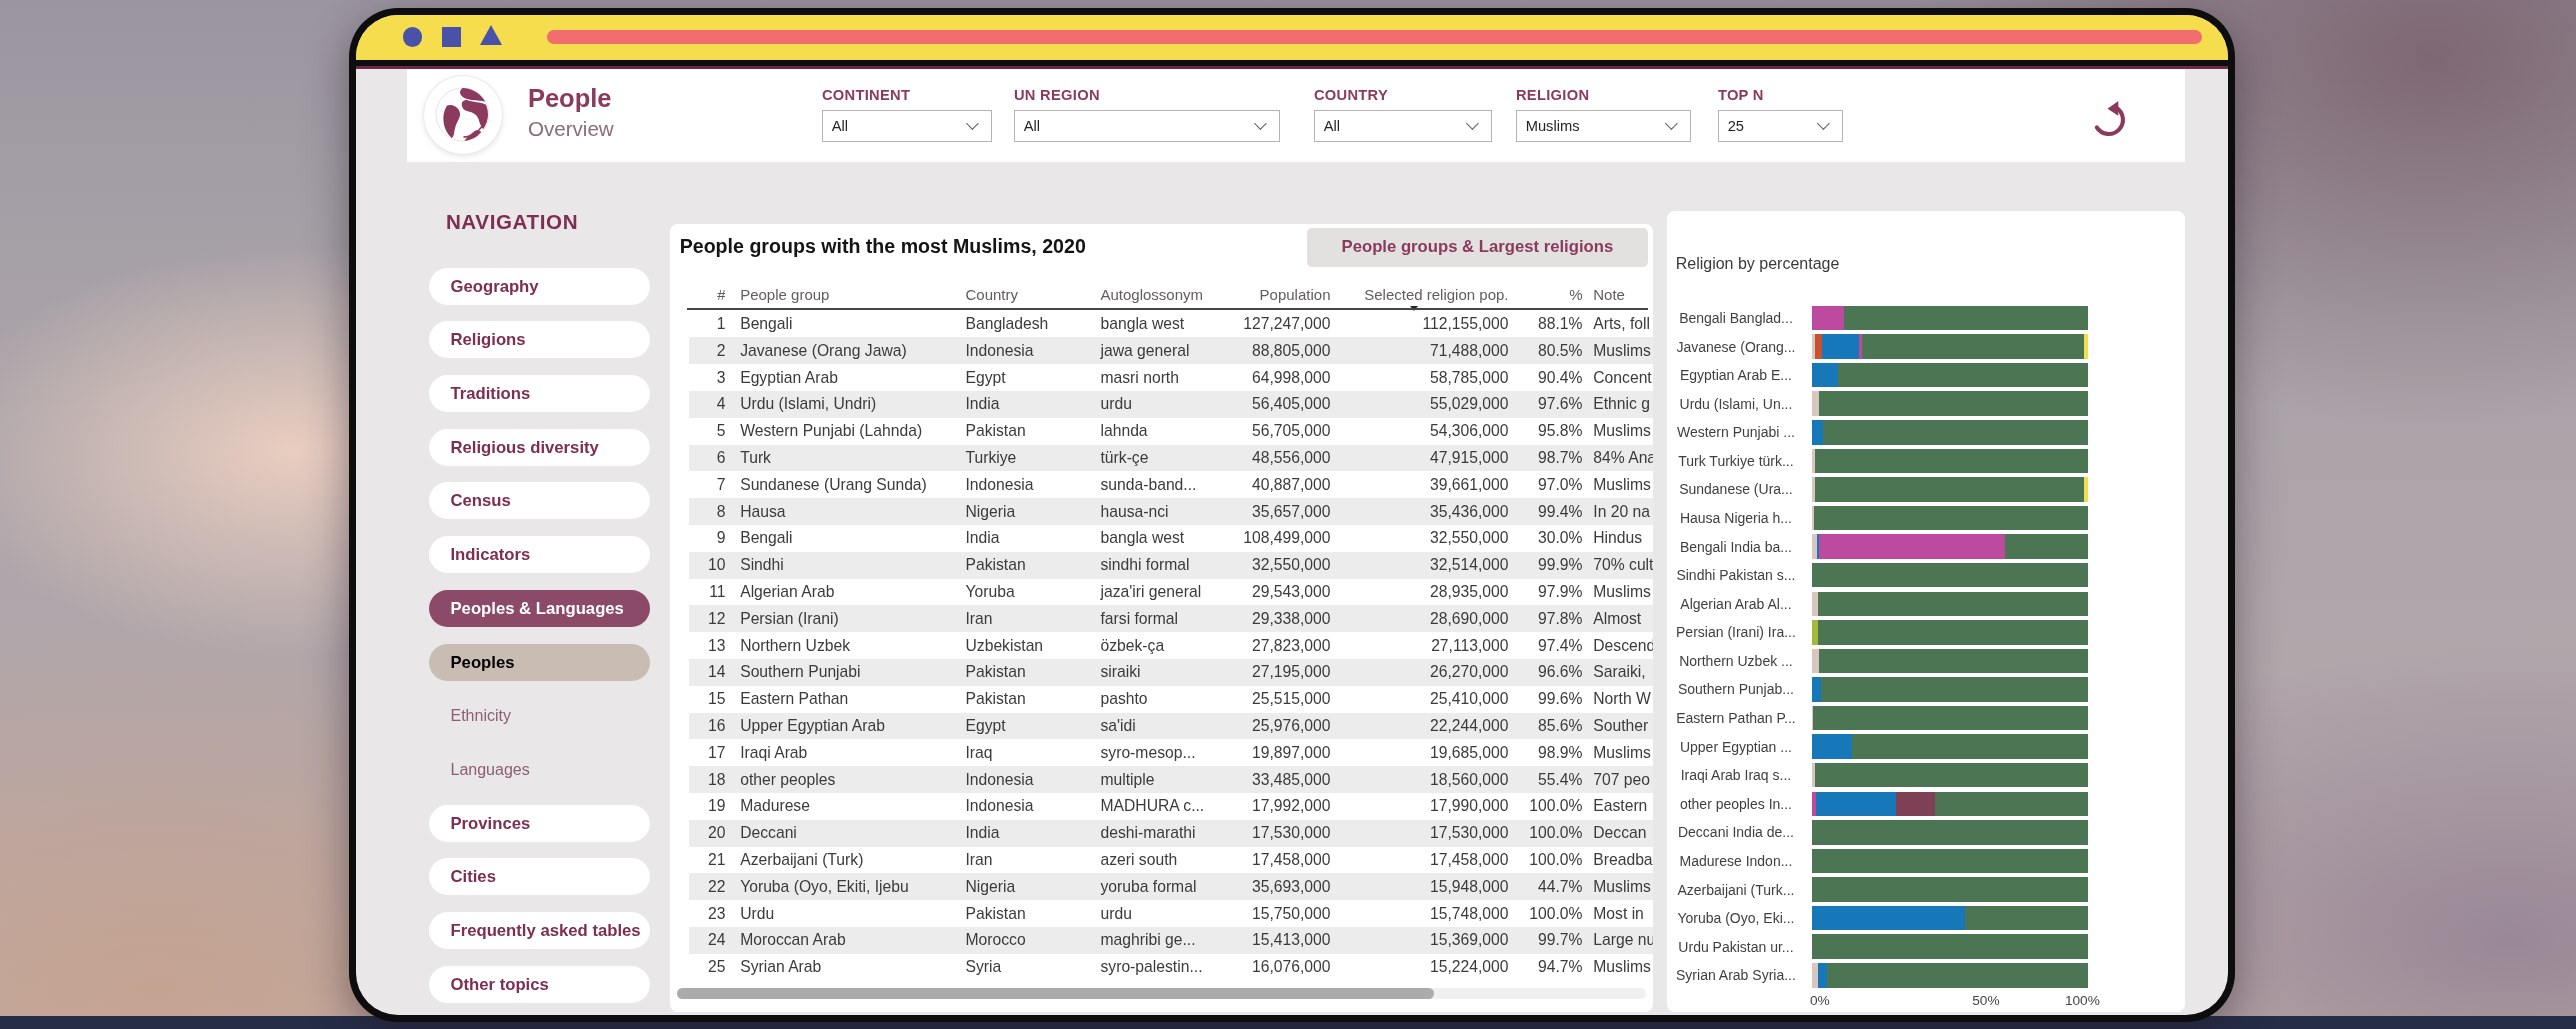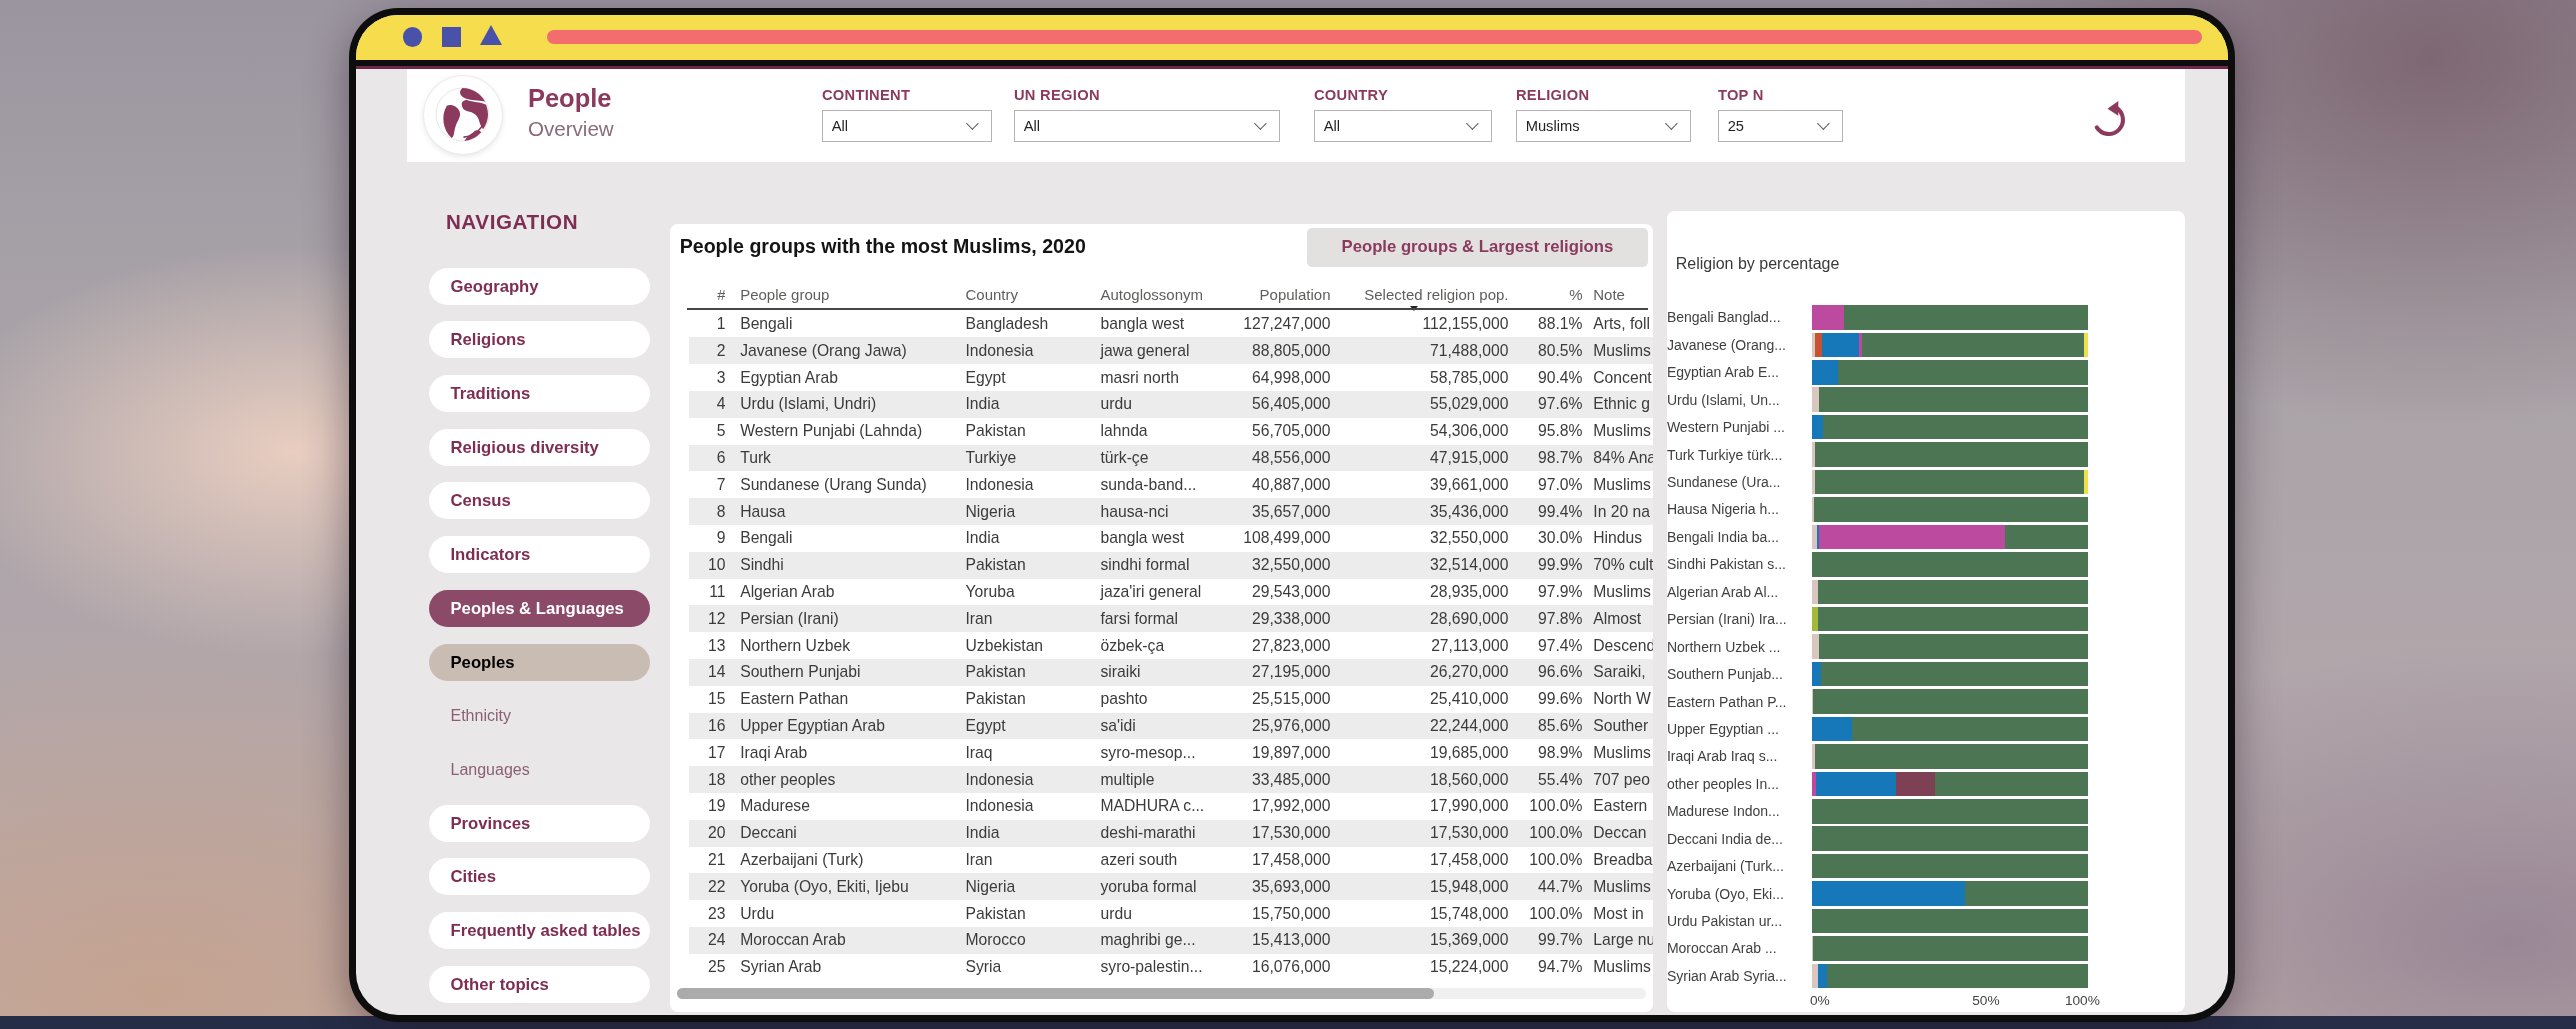--- a/index.html
+++ b/index.html
@@ -93,21 +93,21 @@
   .hscroll-thumb { position:absolute; left:0; top:0; width:757px; height:11.8px; border-radius:5.9px;
                    background:#ABABAB; cursor:pointer; }
 
   
   .chart-card { left:1311px; top:196px; width:518px; height:801px; background:#fff;
                 border-radius:7.8px; overflow:hidden; }
   .chart-card > div { position:absolute; }
   .cc-title { left:8.8px; top:44px; font-size:16px; color:#3a3a3a; }
   #crows { left:0; top:93px; width:518px; height:686px; display:flex; flex-direction:column; }
   .crow { flex:1; display:flex; align-items:center; }
-  .clabel { width:145px; text-align:left; padding-right:6.9px; font-size:14px; color:#3F3F3F;
+  .clabel { width:145px; text-align:center; padding-right:6.9px; font-size:14px; color:#3F3F3F;
             white-space:nowrap; overflow:hidden; flex:none; }
   .cbar { width:276px; height:24.5px; display:flex; overflow:hidden; flex:none; }
   .cseg { height:100%; flex:none; }
   #caxis { left:0; top:782px; width:518px; height:19.6px; }
   .ctick { position:absolute; top:0; font-size:13.7px; color:#454545; }
   .t0 { left:143px; } .t1 { left:290px; transform:translateX(-50%);margin-left:29px; } .t2 { left:433px; transform:translateX(-100%); }
 </style>
 </head>
 <body>
 
@@ -597,27 +597,27 @@
             <div class="crow">
               <div class="clabel">other peoples In...</div>
               <div class="cbar">
                 <div class="cseg" style="width: 1.6%; background: rgb(188, 74, 158);"></div>
                 <div class="cseg" style="width: 29%; background: rgb(23, 120, 185);"></div>
                 <div class="cseg" style="width: 14%; background: rgb(125, 64, 85);"></div>
                 <div class="cseg" style="width: 55.4%; background: rgb(76, 117, 83);"></div>
               </div>
             </div>
             <div class="crow">
+              <div class="clabel">Deccani India de...</div>
+              <div class="cbar">
+                <div class="cseg" style="width: 100%; background: rgb(76, 117, 83);"></div>
+              </div>
+            </div>
+            <div class="crow">
               <div class="clabel">Madurese Indon...</div>
-              <div class="cbar">
-                <div class="cseg" style="width: 100%; background: rgb(76, 117, 83);"></div>
-              </div>
-            </div>
-            <div class="crow">
-              <div class="clabel">Deccani India de...</div>
               <div class="cbar">
                 <div class="cseg" style="width: 100%; background: rgb(76, 117, 83);"></div>
               </div>
             </div>
             <div class="crow">
               <div class="clabel">Azerbaijani (Turk...</div>
               <div class="cbar">
                 <div class="cseg" style="width: 100%; background: rgb(76, 117, 83);"></div>
               </div>
             </div>
@@ -625,27 +625,20 @@
               <div class="clabel">Yoruba (Oyo, Eki...</div>
               <div class="cbar">
                 <div class="cseg" style="width: 55.3%; background: rgb(23, 120, 185);"></div>
                 <div class="cseg" style="width: 44.7%; background: rgb(76, 117, 83);"></div>
               </div>
             </div>
             <div class="crow">
               <div class="clabel">Urdu Pakistan ur...</div>
               <div class="cbar">
                 <div class="cseg" style="width: 100%; background: rgb(76, 117, 83);"></div>
-              </div>
-            </div>
-            <div class="crow">
-              <div class="clabel">Moroccan Arab ...</div>
-              <div class="cbar">
-                <div class="cseg" style="width: 0.3%; background: rgb(217, 198, 190);"></div>
-                <div class="cseg" style="width: 99.7%; background: rgb(76, 117, 83);"></div>
               </div>
             </div>
             <div class="crow">
               <div class="clabel">Syrian Arab Syria...</div>
               <div class="cbar">
                 <div class="cseg" style="width: 2.3%; background: rgb(217, 198, 190);"></div>
                 <div class="cseg" style="width: 3%; background: rgb(23, 120, 185);"></div>
                 <div class="cseg" style="width: 94.7%; background: rgb(76, 117, 83);"></div>
               </div>
             </div>

